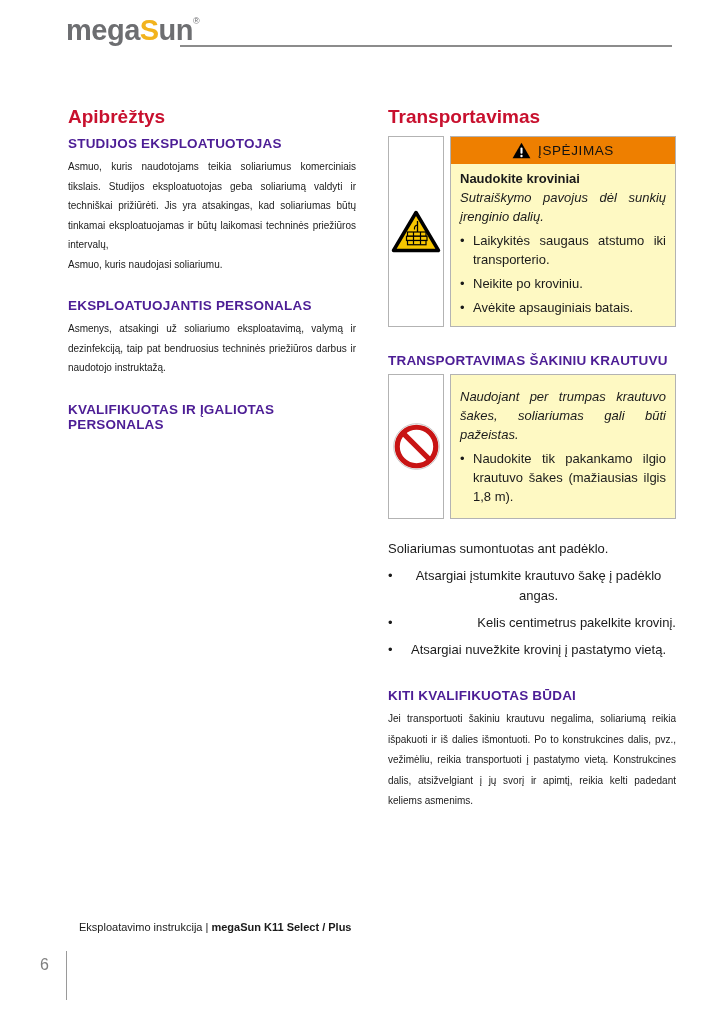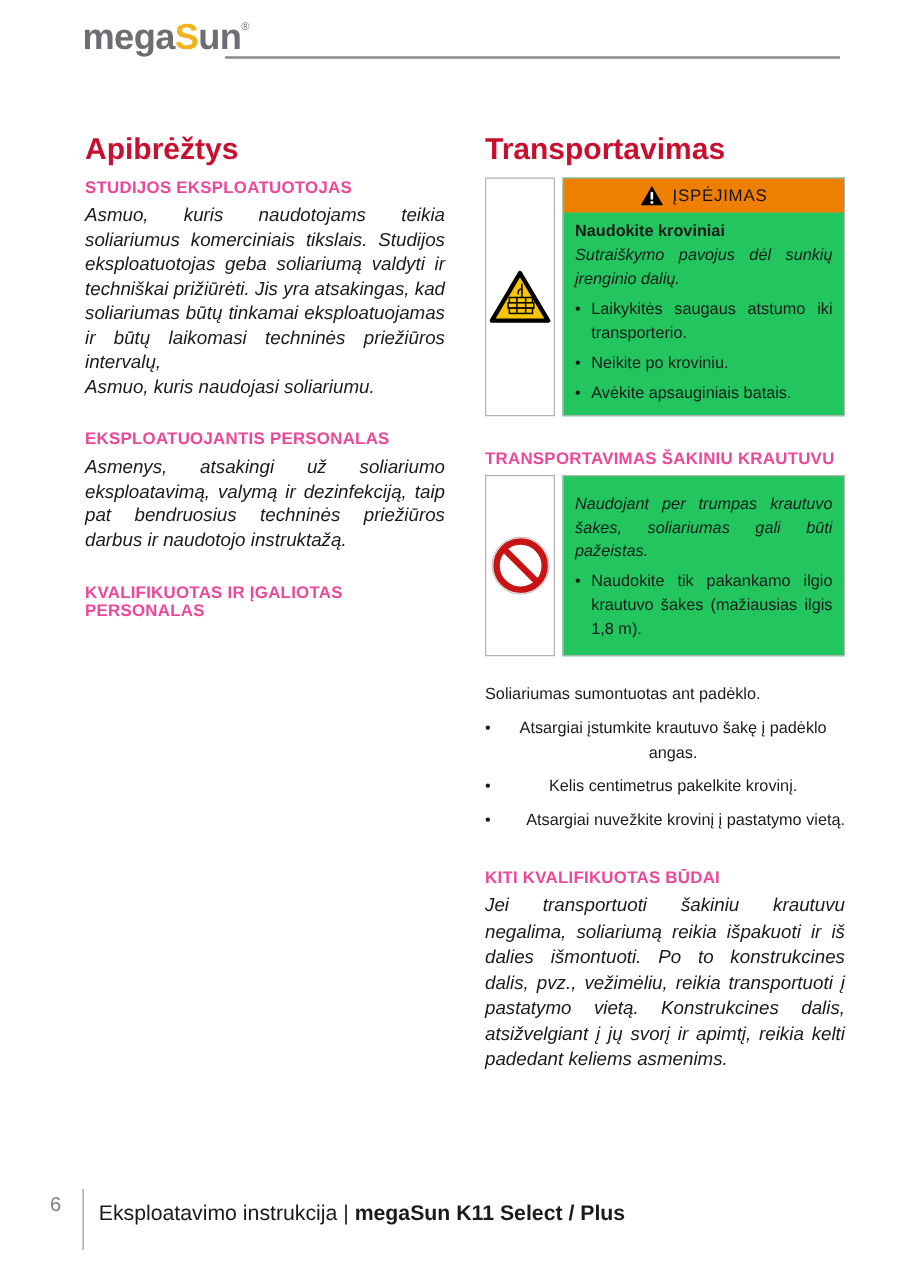--- a/index.html
+++ b/index.html
@@ -25,41 +25,41 @@
   .header-rule {
     position:absolute; left:180px; top:45px; width:492px; height:2px;
     background:#8c8c8c;
   }
 
   
   .col-left  { position:absolute; left:68px;  top:106px; width:288px; }
   .col-right { position:absolute; left:388px; top:106px; width:288px; }
 
   .doc-title {
-    color:#c8102e; font-size:24px; font-weight:bold;
+    color:#c8102e; font-size:19px; font-weight:bold;
     margin:0 0 8px 0;
   }
   .sec-h {
-    font-size:13.5px; font-weight:bold; color:#ec4899;
+    font-size:13.5px; font-weight:bold; color:#4c1d95;
     margin:24px 0 6px 0; letter-spacing:0.2px;
   }
   .sec-h.first { margin-top:4px; }
   .body-p {
-    font-size:15px; line-height:19.5px; text-align:justify;font-style:italic;
+    font-size:10px; line-height:19.5px; text-align:justify;
   }
 
   
   .hazard-box { display:flex; gap:6px; margin-top:5px; align-items:stretch; }
   .icon-cell {
     width:56px; flex:none;
     border:1px solid #b3b3b3;
     display:flex; align-items:center; justify-content:center;
     background:#fff;
   }
-  .content-cell { flex:1; border:1px solid #b3b3b3; background:#22c55e; }
+  .content-cell { flex:1; border:1px solid #b3b3b3; background:#fef9c3; }
   .signal-bar {
     background:#ee7f00; height:27px;
     display:flex; align-items:center; justify-content:center; gap:7px;
   }
   .signal-text { font-size:13.5px; color:#111; letter-spacing:0.6px; }
   .box-body { padding:7px 9px 9px 9px; }
   .hazard-title { font-size:13px; font-weight:bold; margin-bottom:2px; }
   .box-text { font-size:13px; line-height:19px; text-align:justify;font-style:italic; }
 
   .bullet-row { display:flex; font-size:13px; line-height:19px; margin-top:5px; }
@@ -76,22 +76,22 @@
   
   .footer-num {
     position:absolute; left:40px; top:956px;
     font-size:16px; color:#7f7f7f;
   }
   .footer-rule {
     position:absolute; left:66px; top:951px;
     width:1px; height:49px; background:#9a9a9a;
   }
   .footer-text {
-    position:absolute; left:79px; top:961px;
-    font-size:17px; color:#1a1a1a;
+    position:absolute; left:79px; top:921px;
+    font-size:11px; color:#1a1a1a;
   }
   .footer-text b { font-weight:bold; }
 </style>
 </head>
 <body>
 
 <div class="page">
 
   <div class="logo">
     <span>mega</span><span class="accent">S</span><span>un</span><span class="reg">®</span>
@@ -187,25 +187,25 @@
 
     <p class="plain-p">Soliariumas sumontuotas ant padėklo.</p>
 
     <div class="free-bullets">
       <div class="bullet-row">
         <span class="bullet-mark">•</span>
         <span class="bullet-text" style="text-align:center">Atsargiai įstumkite krautuvo šakę į padėklo angas.</span>
       </div>
       <div class="bullet-row">
         <span class="bullet-mark">•</span>
-        <span class="bullet-text" style="text-align:center">Kelis centimetrus pakelkite krovinį.</span>
+        <span class="bullet-text" style="text-align:right">Kelis centimetrus pakelkite krovinį.</span>
       </div>
       <div class="bullet-row">
         <span class="bullet-mark">•</span>
-        <span class="bullet-text" style="text-align:right">Atsargiai nuvežkite krovinį į pastatymo vietą.</span>
+        <span class="bullet-text" style="text-align:center">Atsargiai nuvežkite krovinį į pastatymo vietą.</span>
       </div>
     </div>
 
     <h2 class="sec-h" style="margin-top:28px;">KITI KVALIFIKUOTAS BŪDAI</h2>
     <p class="body-p" style="line-height:20.5px;">Jei transportuoti šakiniu krautuvu negalima, soliariumą reikia išpakuoti ir iš dalies išmontuoti. Po to konstrukcines dalis, pvz., vežimėliu, reikia transportuoti į pastatymo vietą. Konstrukcines dalis, atsižvelgiant į jų svorį ir apimtį, reikia kelti padedant keliems asmenims.</p>
   </div>
 
   <div class="footer-num">6</div>
   <div class="footer-rule"></div>
   <div class="footer-text">

